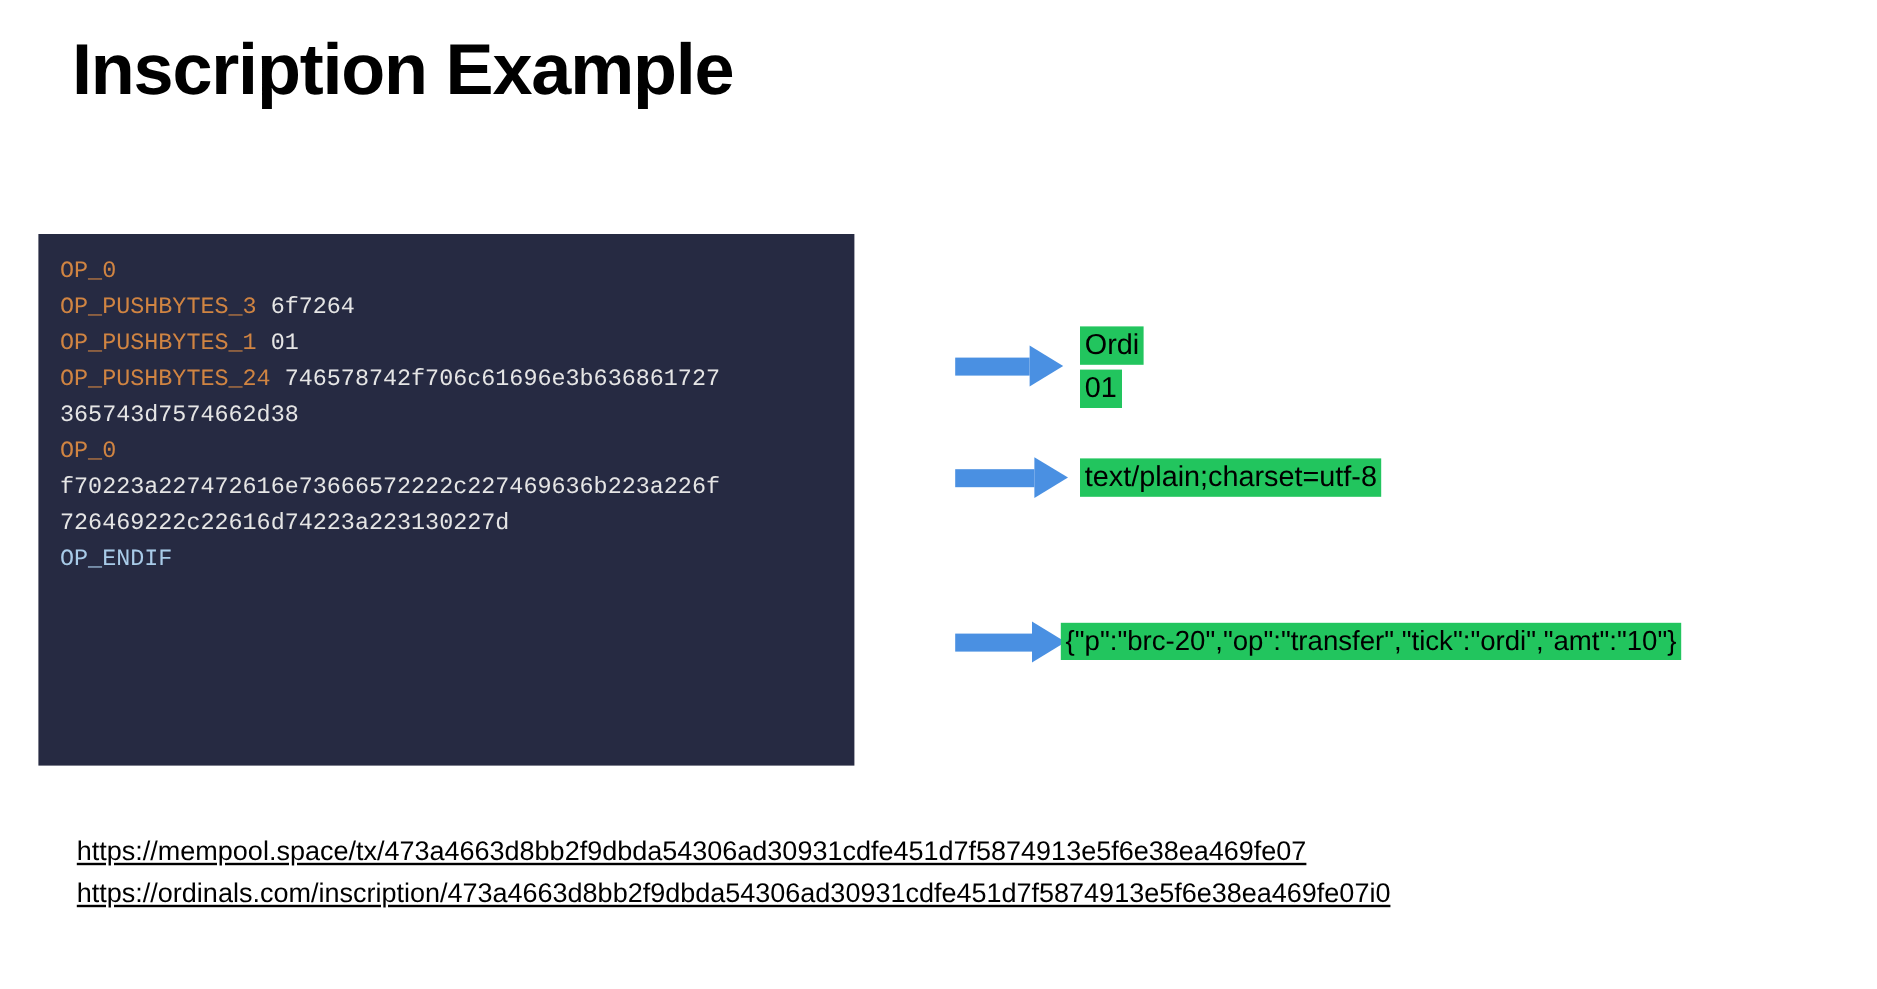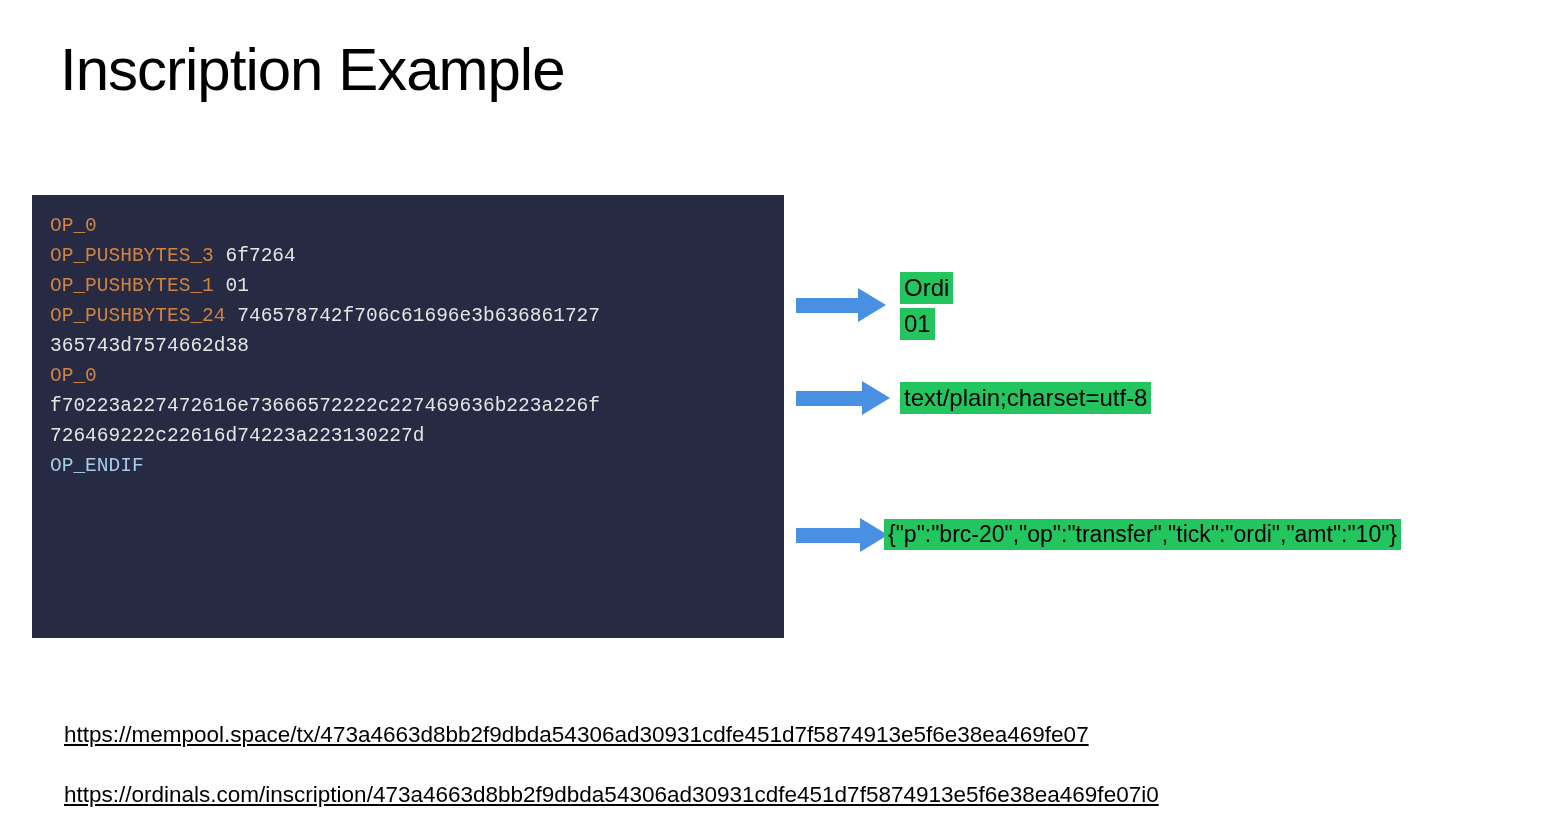--- a/index.html
+++ b/index.html
@@ -12,35 +12,35 @@
     background: #ffffff;
     font-family: "Liberation Sans", sans-serif;
     position: relative;
     overflow: hidden;
   }
 
   
   #slide-title {
     position: absolute;
     left: 60px;
-    top: 34px;
+    top: 22px;
     font-size: 60px;
-    font-weight: normal;
+    font-weight: bold;
     letter-spacing: -1px;
     color: #000000;
     line-height: 1.2;
     white-space: nowrap;
   }
 
   
   #code-block {
     position: absolute;
     left: 32px;
     top: 195px;
-    width: 752px;
+    width: 680px;
     height: 443px;
     background: #262a42;
     box-sizing: border-box;
     padding: 16px 0 0 18px;
     font-family: "Liberation Mono", "DejaVu Sans Mono", monospace;
     font-size: 19.5px;
     line-height: 30px;
     color: #e6e9f0;
     overflow: hidden;
   }
@@ -94,21 +94,20 @@
     top: 692px;
     font-size: 22.5px;
     line-height: 35px;
     color: #000000;
   }
   #links a {
     color: #000000;
     text-decoration: underline;
     white-space: nowrap;
     display: block;
-    margin-top: 25px;
   }
 </style>
 </head>
 <body>
 
 <div id="slide-title">Inscription Example</div>
 
 <div id="code-block">
 
   <div class="code-line"><span class="op-orange">OP_0</span></div>

